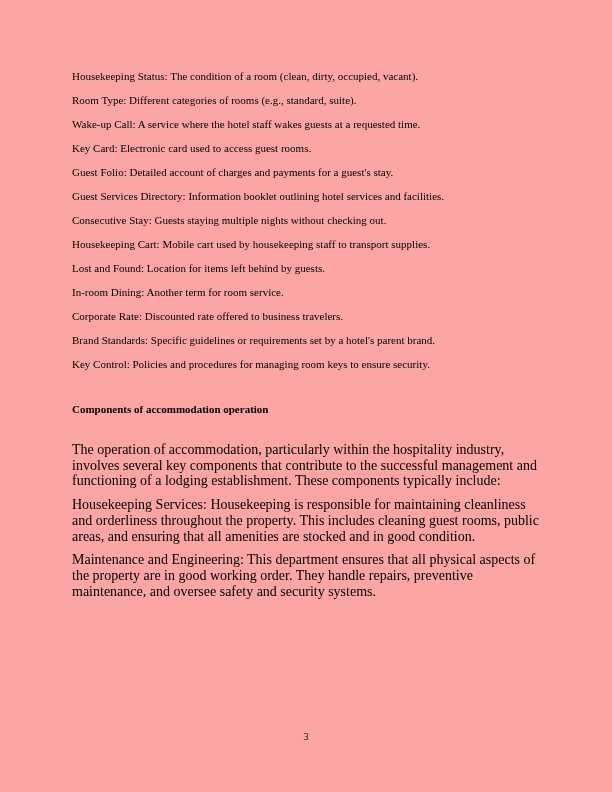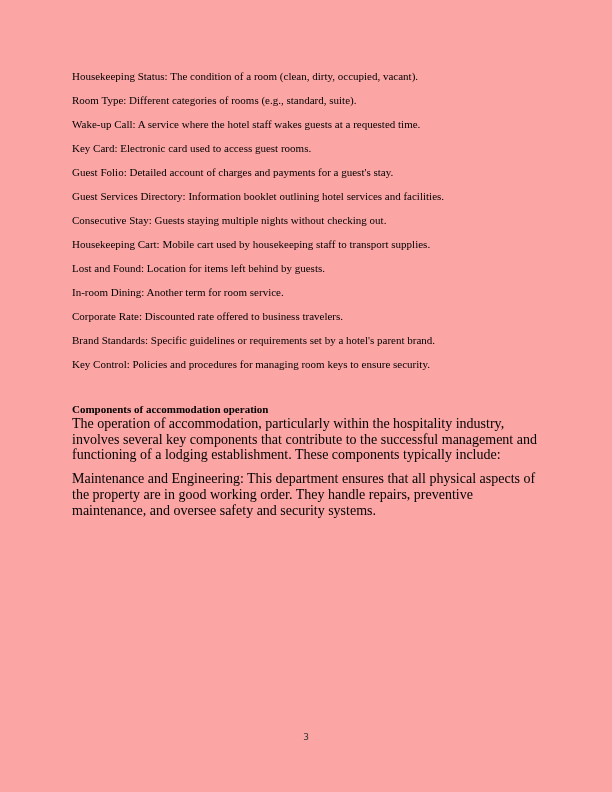--- a/index.html
+++ b/index.html
@@ -32,21 +32,21 @@
       font-size: 11px;
       line-height: 14px;
       height: 14px;
       margin: 0 0 10px 0;
       white-space: nowrap;
     }
     .section-heading {
       font-size: 11px;
       font-weight: bold;
       line-height: 14px;
-      margin: 31px 0 0 0;
+      margin: 31px 0 26px 0;
     }
     .para {
       font-size: 14px;
       line-height: 15.7px;
       margin: 0 0 8px 0;
     }
     .page-number {
       position: absolute;
       left: 0;
       width: 612px;
@@ -74,18 +74,19 @@
       <p class="term-line">Lost and Found: Location for items left behind by guests.</p>
       <p class="term-line">In-room Dining: Another term for room service.</p>
       <p class="term-line">Corporate Rate: Discounted rate offered to business travelers.</p>
       <p class="term-line">Brand Standards: Specific guidelines or requirements set by a hotel's parent brand.</p>
       <p class="term-line">Key Control: Policies and procedures for managing room keys to ensure security.</p>
     </div>
 
     <div>
       <h2 class="section-heading">Components of accommodation operation</h2>
       <p class="para">The operation of accommodation, particularly within the hospitality industry, involves several key components that contribute to the successful management and functioning of a lodging establishment. These components typically include:</p>
+      <p class="para">Housekeeping Services: Housekeeping is responsible for maintaining cleanliness and orderliness throughout the property. This includes cleaning guest rooms, public areas, and ensuring that all amenities are stocked and in good condition.</p>
       <p class="para">Maintenance and Engineering: This department ensures that all physical aspects of the property are in good working order. They handle repairs, preventive maintenance, and oversee safety and security systems.</p>
     </div>
   </div>
 
   <div class="page-number">3</div>
 </div>
 
 </body></html>

